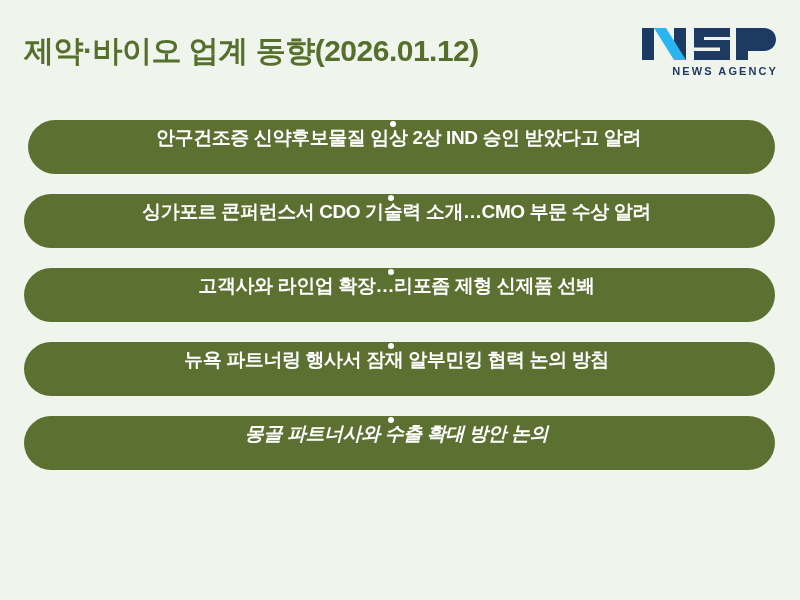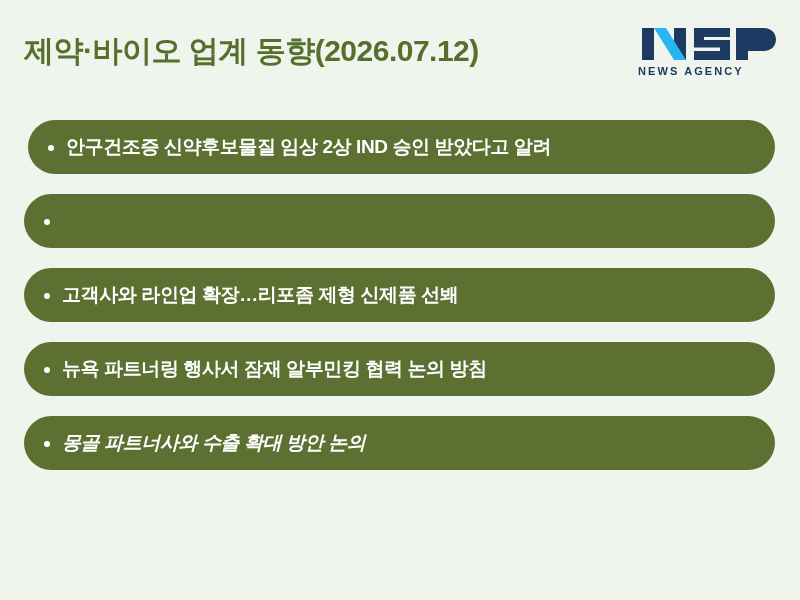--- a/index.html
+++ b/index.html
@@ -56,21 +56,21 @@
   #logo-mark {
     display: block;
     width: 140px;
     height: 40px;
   }
   #logo-tagline {
     position: absolute;
     left: 0;
     top: 40px;
     width: 140px;
-    text-align: left;
+    text-align: right;
     font-size: 11px;
     font-weight: bold;
     letter-spacing: 2.1px;
     color: #1d3a63;
     line-height: 14px;
   }
 
   
   #bullet-list {
     position: absolute;
@@ -83,20 +83,21 @@
     position: relative;
     margin: 0 25px 20px 24px;
     height: 54px;
     background: #5c7031;
     border-radius: 27px;
     display: flex;
     align-items: center;
     box-sizing: border-box;
     padding-left: 20px;
     padding-right: 26px;
+    flex-direction: column;
   }
   .pill:last-child {
     margin-bottom: 0;
     font-style: italic;
   }
   .pill.first {
     margin-left: 28px;
   }
 
   .pill-dot {
@@ -119,21 +120,21 @@
     line-height: 1.2;
   }
 </style>
 </head>
 <body>
 
 <div id="slide">
 
   <div id="header">
 
-    <div id="page-title">제약·바이오 업계 동향(2026.07.12)</div>
+    <div id="page-title">제약·바이오 업계 동향(2026.01.12)</div>
 
     <div id="logo">
       <svg id="logo-mark" viewBox="0 0 140 40">
 
         <path d="M4 4 L16 4 L16 36 L4 36 Z" fill="#1d3a63"></path>
         <path d="M36 4 L48 4 L48 36 L36 36 Z" fill="#1d3a63"></path>
         <path d="M16 4 L28 4 L48 36 L36 36 Z" fill="#29b6f0"></path>
         <path d="M16 4 L24 4 L40 30 L40 36 L36 36 L16 13 Z" fill="#1d3a63" opacity="0.0"></path>
 
         <path d="M56 4 L92 4 L92 13 L66 13 L66 16 L92 16 L92 36 L56 36 L56 27 L82 27 L82 23.5 L56 23.5 Z" fill="#1d3a63"></path>
@@ -147,20 +148,21 @@
 
   <div id="bullet-list">
 
     <div class="pill first">
       <span class="pill-dot"></span>
       <span class="pill-text">안구건조증 신약후보물질 임상 2상 IND 승인 받았다고 알려</span>
     </div>
 
     <div class="pill">
       <span class="pill-dot"></span>
+      <span class="pill-text">싱가포르 콘퍼런스서 CDO 기술력 소개…CMO 부문 수상 알려</span>
     </div>
 
     <div class="pill">
       <span class="pill-dot"></span>
       <span class="pill-text">고객사와 라인업 확장…리포좀 제형 신제품 선봬</span>
     </div>
 
     <div class="pill">
       <span class="pill-dot"></span>
       <span class="pill-text">뉴욕 파트너링 행사서 잠재 알부민킹 협력 논의 방침</span>

